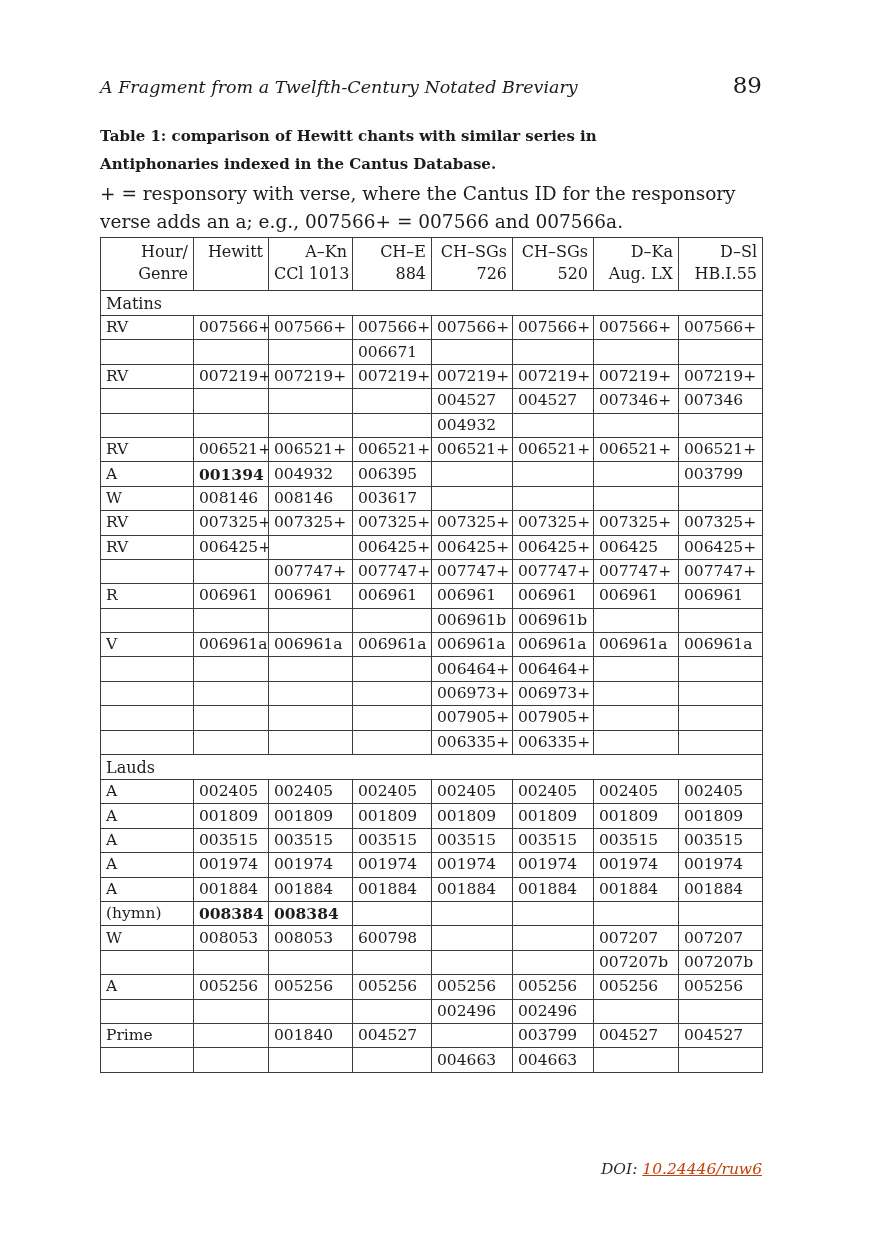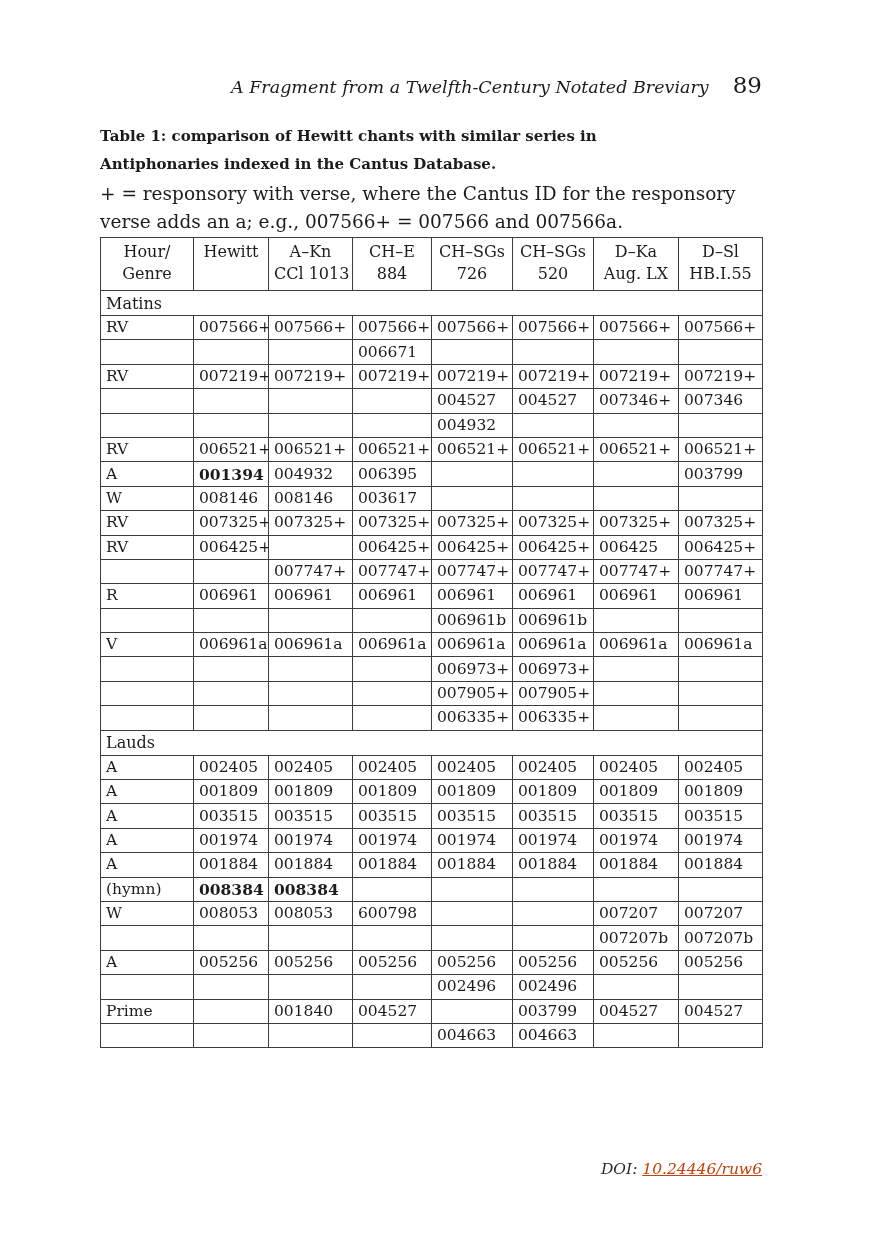--- a/index.html
+++ b/index.html
@@ -6,42 +6,42 @@
   body {
     width: 874px; height: 1240px;
     background: #ffffff;
     position: relative;
     font-family: "DejaVu Serif", "Liberation Serif", serif;
     color: #1c1c1c;
     overflow: hidden;
   }
   .running-head {
     position: absolute; left: 100px; top: 72px; width: 662px;
-    display: flex; justify-content: flex-end; align-items: baseline; gap: 24px;
+    display: flex; justify-content: space-between; align-items: baseline; gap: 24px;
     font-style: italic; font-size: 17.5px;
   }
   .rh-page { font-style: normal; font-size: 23px; }
   .caption-title {
     position: absolute; left: 100px; top: 122px; width: 680px;
     font-weight: bold; font-size: 15px; line-height: 28px;
   }
   .caption-title span { display: block; }
   .caption-note {
     position: absolute; left: 100px; top: 180px; width: 680px;
     font-size: 18.5px; line-height: 27.5px;
   }
   .caption-note span { display: block; }
   table {
     position: absolute; left: 100px; top: 237px; width: 662px;
     border-collapse: collapse; table-layout: fixed;
     font-size: 15.5px;
   }
   th, td { border: 1px solid #3c3c3c; overflow: hidden; white-space: nowrap; }
   th {
-    font-weight: normal; text-align: center; vertical-align: top;
+    font-weight: normal; text-align: right; vertical-align: top;
     padding: 3px 5px 2px 5px; height: 47px; line-height: 22px; font-size: 16px;
   }
   th div { display: block; }
   td { padding: 0 5px; height: 23.4px; line-height: 23px; }
   td.section { font-size: 16px; height: 24px; }
   td.genre { }
   td.bold { font-weight: bold; }
   .doi {
     position: absolute; right: 112px; top: 1160px;
     font-style: italic; font-size: 15.5px; color: #2b2b2b;
@@ -255,20 +255,30 @@
         <td>006961a</td>
         <td>006961a</td>
         <td>006961a</td>
         <td>006961a</td>
       </tr>
       <tr>
         <td class="genre"></td>
         <td></td>
         <td></td>
         <td></td>
+        <td>006464+</td>
+        <td>006464+</td>
+        <td></td>
+        <td></td>
+      </tr>
+      <tr>
+        <td class="genre"></td>
+        <td></td>
+        <td></td>
+        <td></td>
         <td>006973+</td>
         <td>006973+</td>
         <td></td>
         <td></td>
       </tr>
       <tr>
         <td class="genre"></td>
         <td></td>
         <td></td>
         <td></td>

